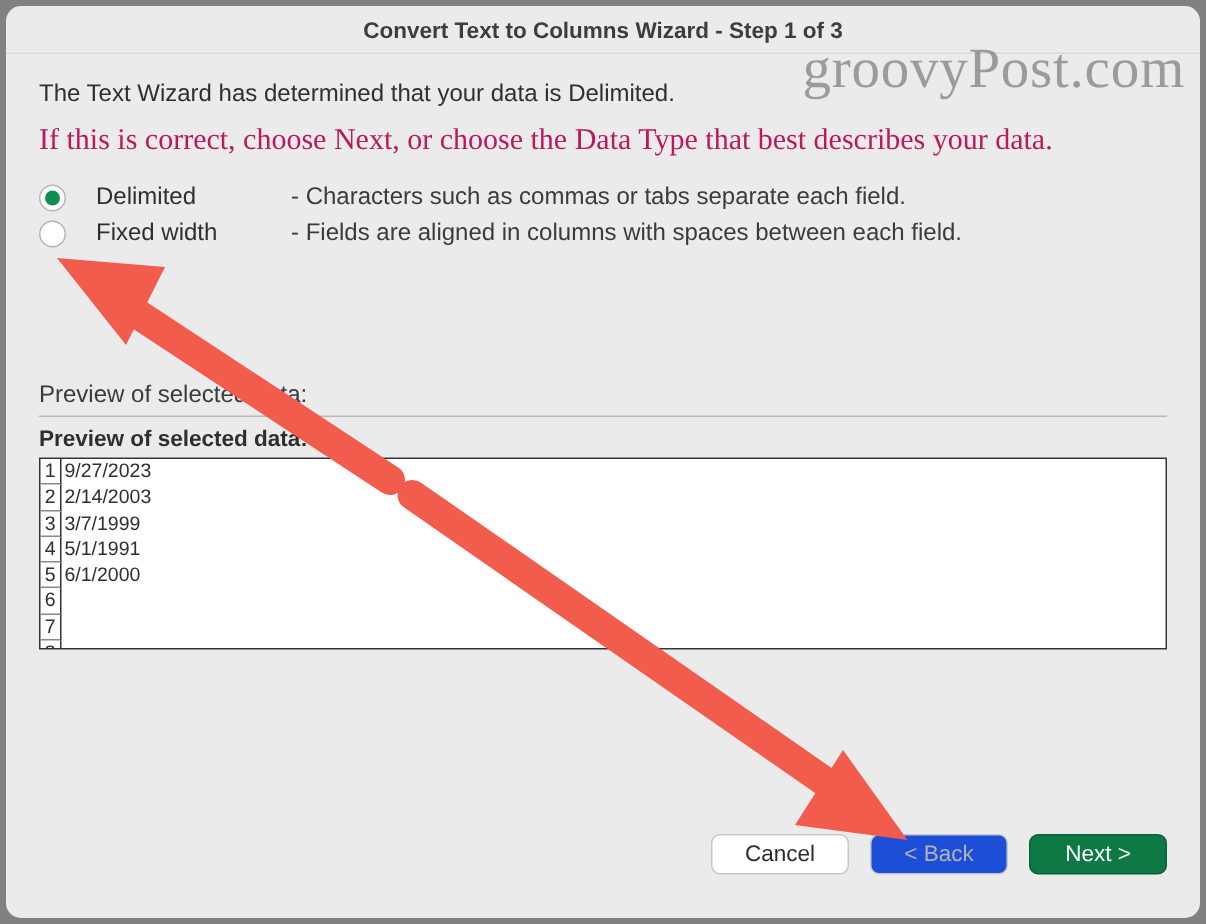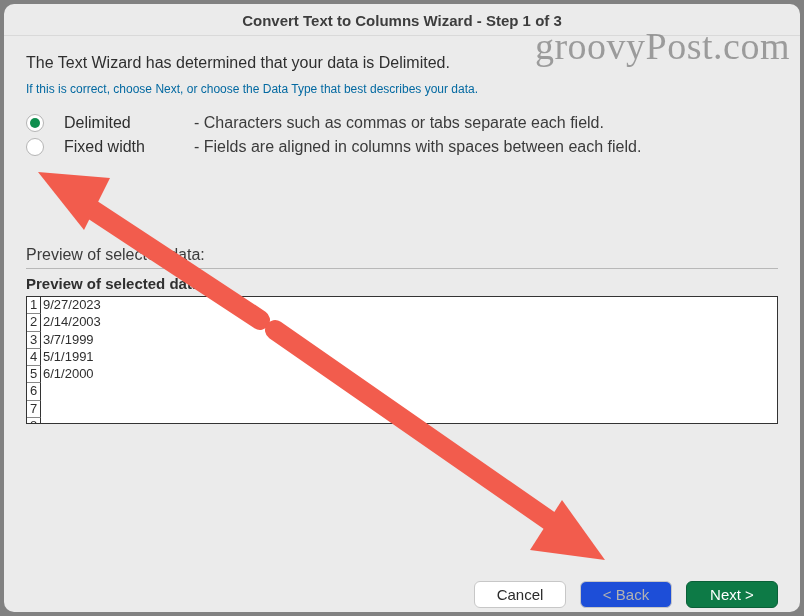--- a/index.html
+++ b/index.html
@@ -35,22 +35,23 @@
       font-size: 16px;
       color: #2f2f2f;
     }
     .heading {
       font-weight: 400;
       margin-bottom: 10px;
       font-size: 16px;
     }
     .subheading {
       margin-bottom: 18px;
-      font-size: 12px;
-      color: #0369a1;
+      font-size: 20px;
+      color: #be185d;
+      font-family: Liberation Serif, serif;
     }
     .options { margin-bottom: 90px; }
     .option-row {
       display: flex;
       align-items: center;
       gap: 20px;
       margin-bottom: 6px;
       font-size: 16px;
     }
     .radio {
@@ -99,21 +100,21 @@
       border-bottom: 1px solid #888;
     }
     .row-val {
       padding-left: 2px;
       flex: 1;
     }
     .button-row {
       display: flex;
       justify-content: flex-end;
       gap: 14px;
-      padding: 10px 22px 4px;
+      padding: 10px 22px 29px;
     }
     .btn {
       min-width: 92px;
       padding: 4px 16px;
       border-radius: 6px;
       font-size: 15px;
       text-align: center;
       border: 1px solid #c7c7c7;
       background: #fff;
       color: #2b2b2b;

